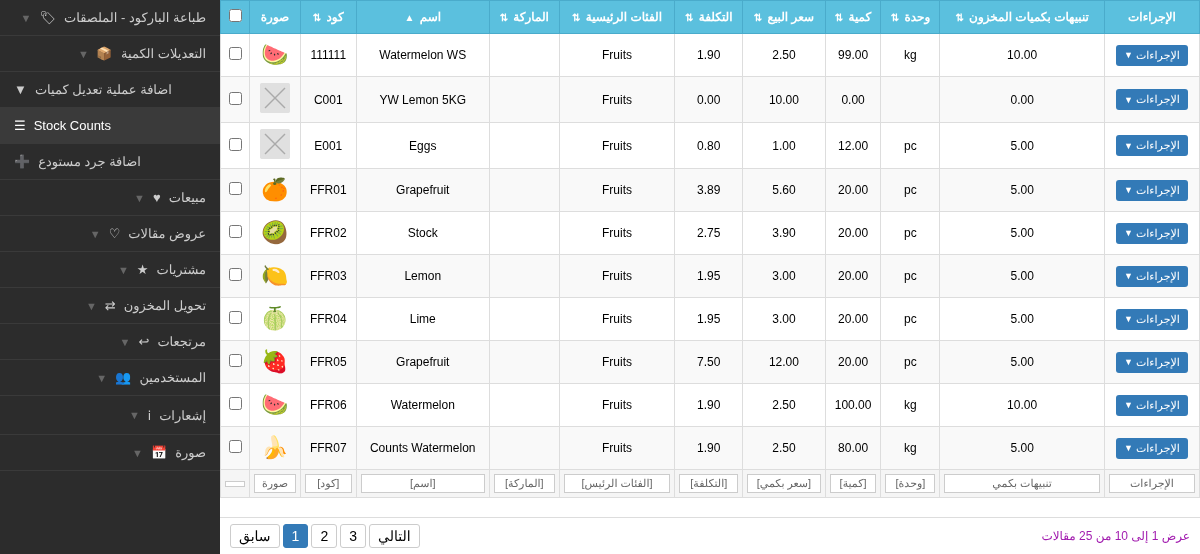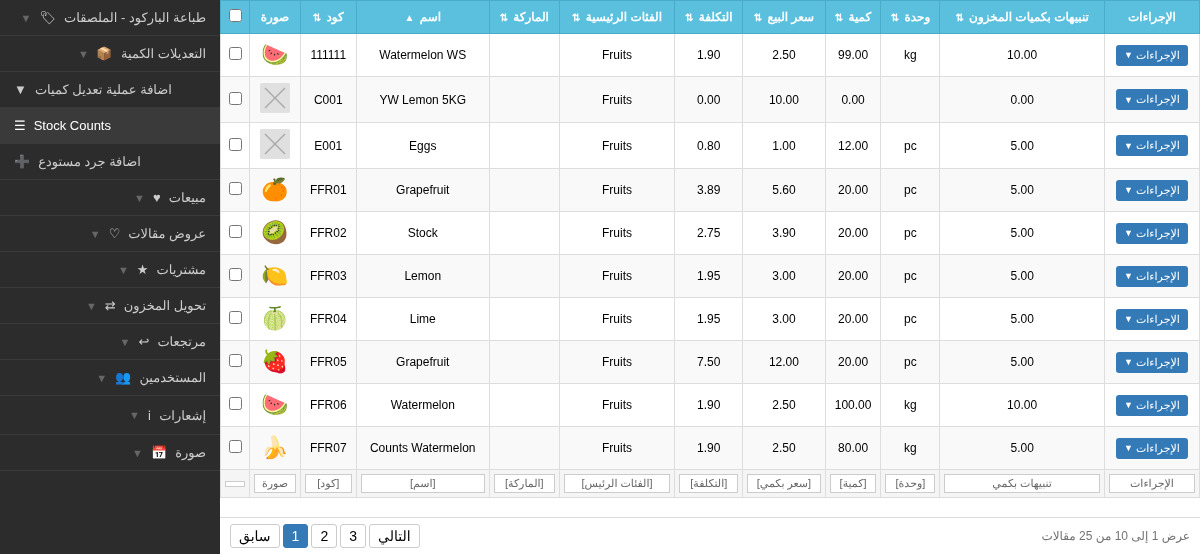--- a/index.html
+++ b/index.html
@@ -130,21 +130,21 @@
     .pagination-bar {
       display: flex;
       align-items: center;
       justify-content: space-between;
       padding: 6px 10px;
       border-top: 1px solid #ddd;
       background: #fff;
       font-size: 12px;
       direction: rtl;
     }
-    .pagination-bar .page-info { color: #737373; }
+    .pagination-bar .page-info { color: #a21caf; }
     .pagination-btns { display: flex; gap: 3px; }
     .page-btn {
       border: 1px solid #ccc;
       background: #fff;
       padding: 3px 8px;
       cursor: pointer;
       font-size: 14px;
       border-radius: 3px;
     }
     .page-btn.active { background: #337ab7; color: #fff; border-color: #337ab7; }

